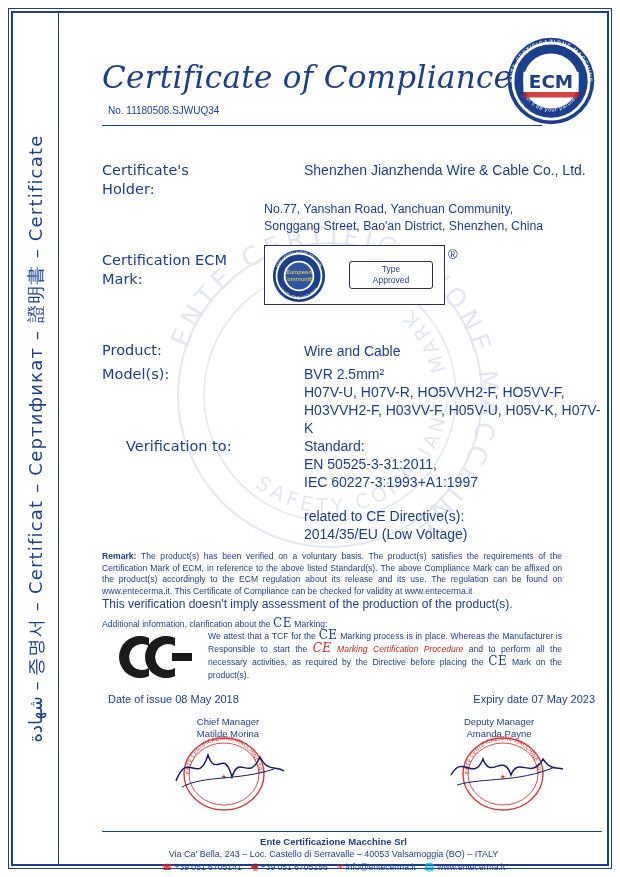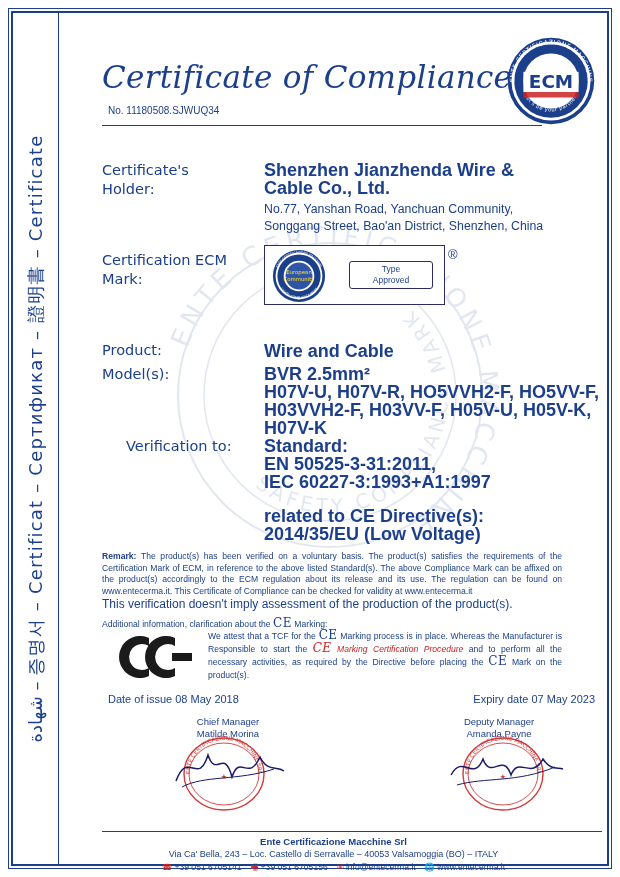--- a/index.html
+++ b/index.html
@@ -106,23 +106,24 @@
     font-family: "DejaVu Sans", sans-serif;
     line-height: 19px;
   }
   .value {
     position: absolute;
     color: #1b3f8b;
     font-size: 12.3px;
     line-height: 17px;
   }
   .value.big {
-    font-size: 18px;
-    font-weight: bold;
+    font-size: 14px;
+    font-weight: normal;
     line-height: 18px;
+    margin-left: 40px;
   }
 
   
   .mark-box {
     position: absolute;
     left: 204px; top: 232px;
     width: 181px; height: 60px;
     border: 1px solid #2b2b6b;
     background: #fff;
   }

